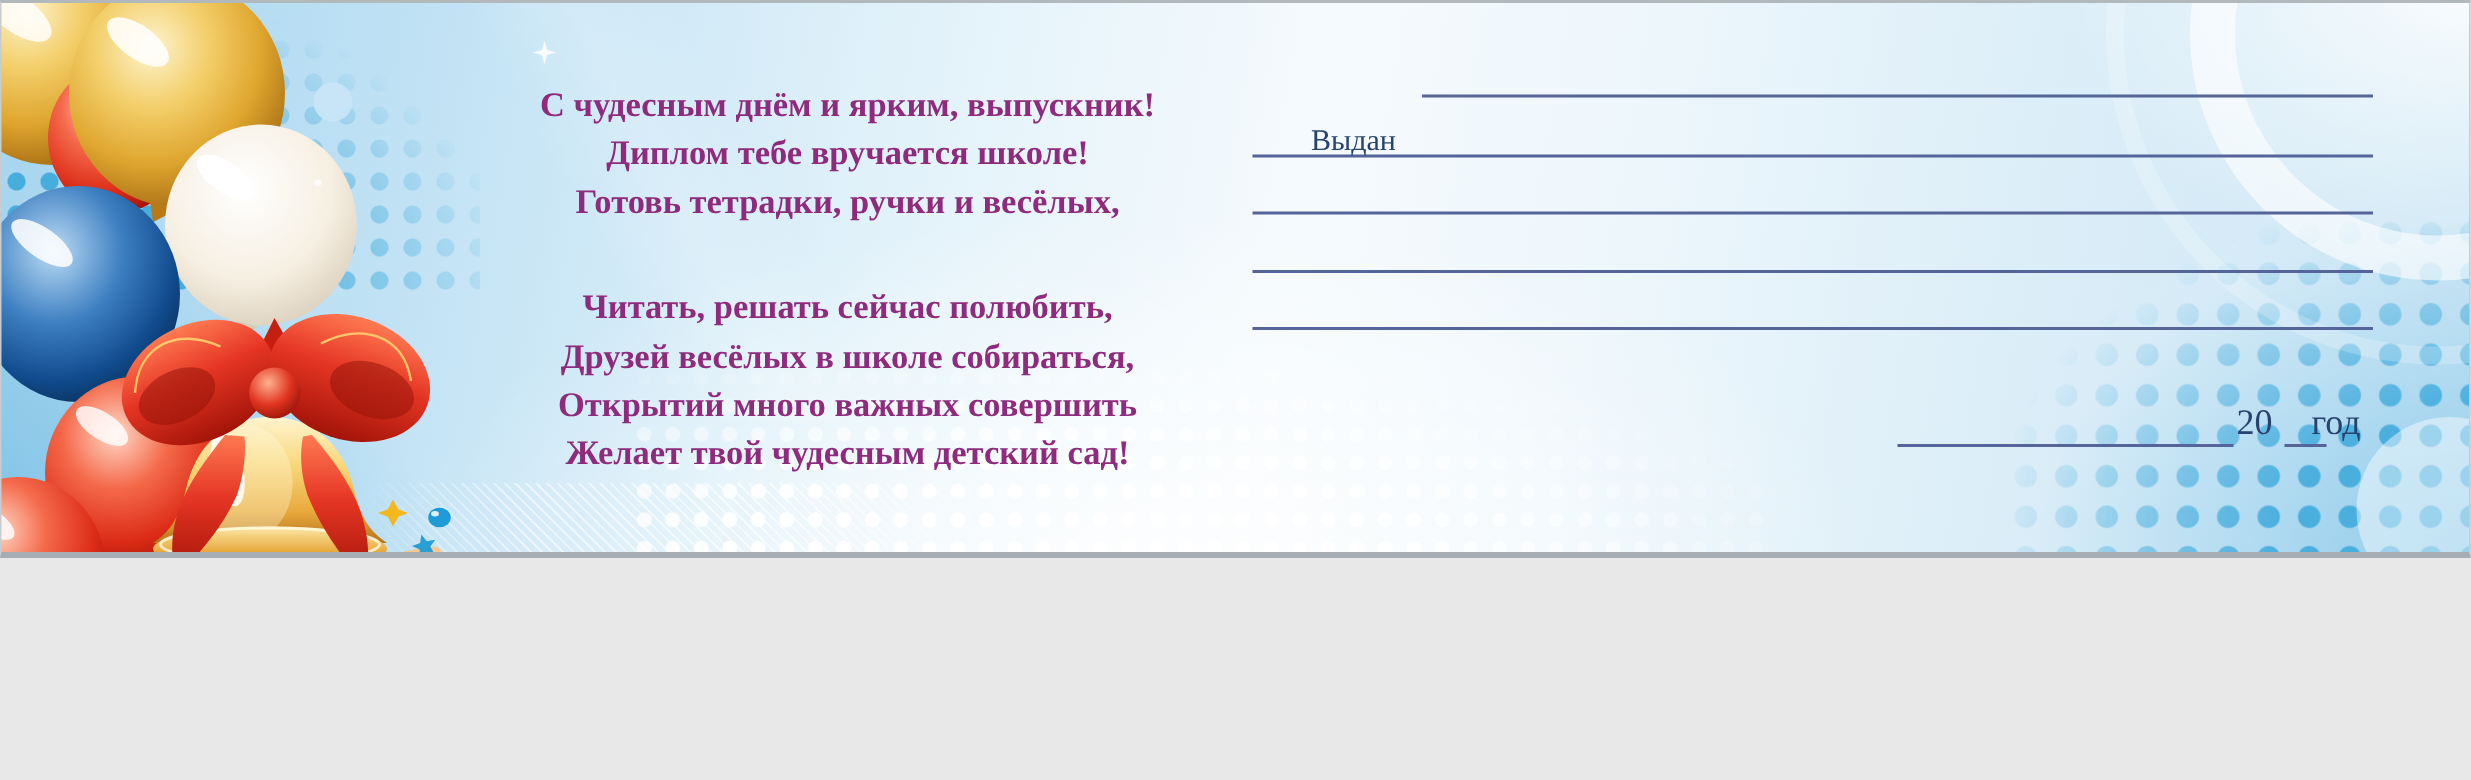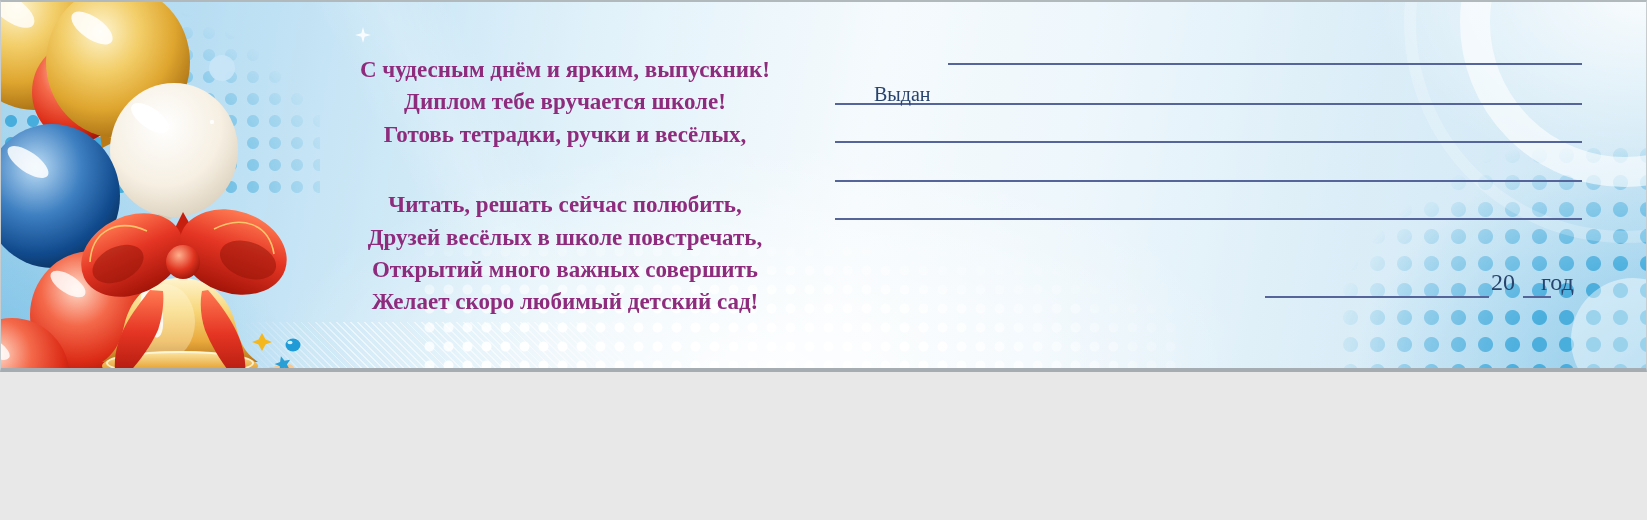--- a/index.html
+++ b/index.html
@@ -249,23 +249,23 @@
   </svg>
 
   <div class="abs poem">
     <div>
       <div>С чудесным днём и ярким, выпускник!</div>
       <div>Диплом тебе вручается школе!</div>
       <div>Готовь тетрадки, ручки и весёлых,</div>
     </div>
     <div class="stanza2">
       <div>Читать, решать сейчас полюбить,</div>
-      <div>Друзей весёлых в школе повстречать,</div>
+      <div>Друзей весёлых в школе собираться,</div>
       <div>Открытий много важных совершить</div>
-      <div>Желает скоро любимый детский сад!</div>
+      <div>Желает твой чудесным детский сад!</div>
     </div>
   </div>
 
   <div class="abs issued form-text">Выдан</div>
   <div class="abs wline" style="left:948px;top:63px;width:634px;"></div>
   <div class="abs wline" style="left:835px;top:103px;width:747px;"></div>
   <div class="abs wline" style="left:835px;top:141px;width:747px;"></div>
   <div class="abs wline" style="left:835px;top:180px;width:747px;"></div>
   <div class="abs wline" style="left:835px;top:218px;width:747px;"></div>
 

